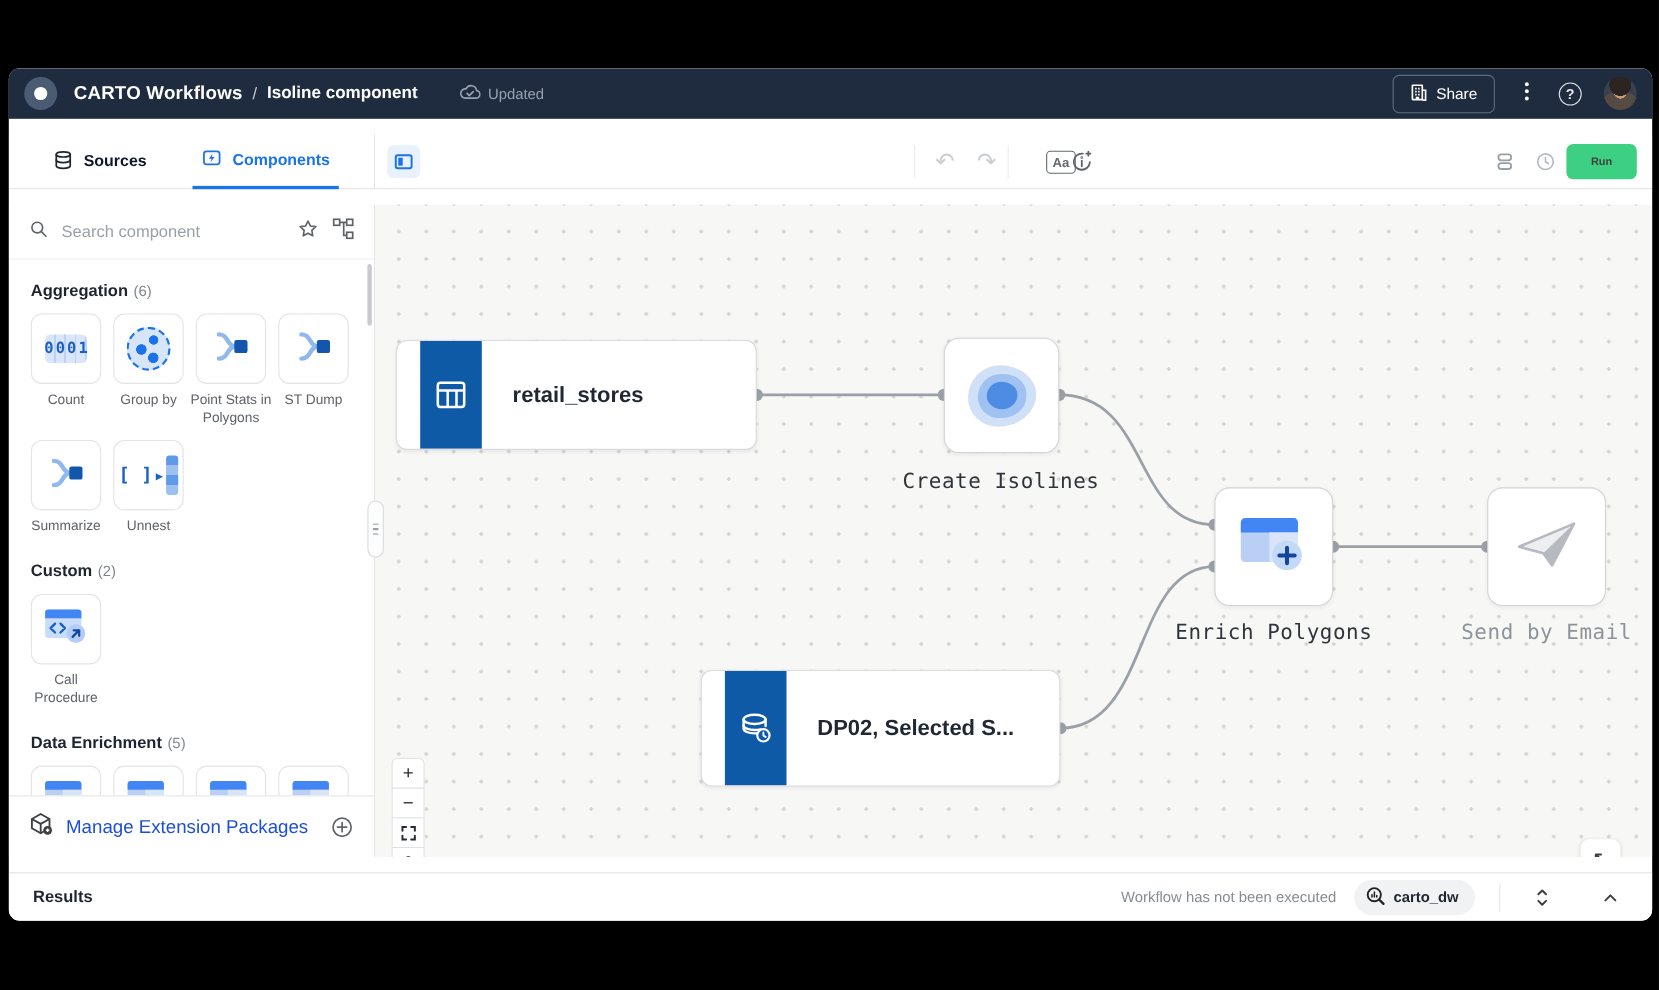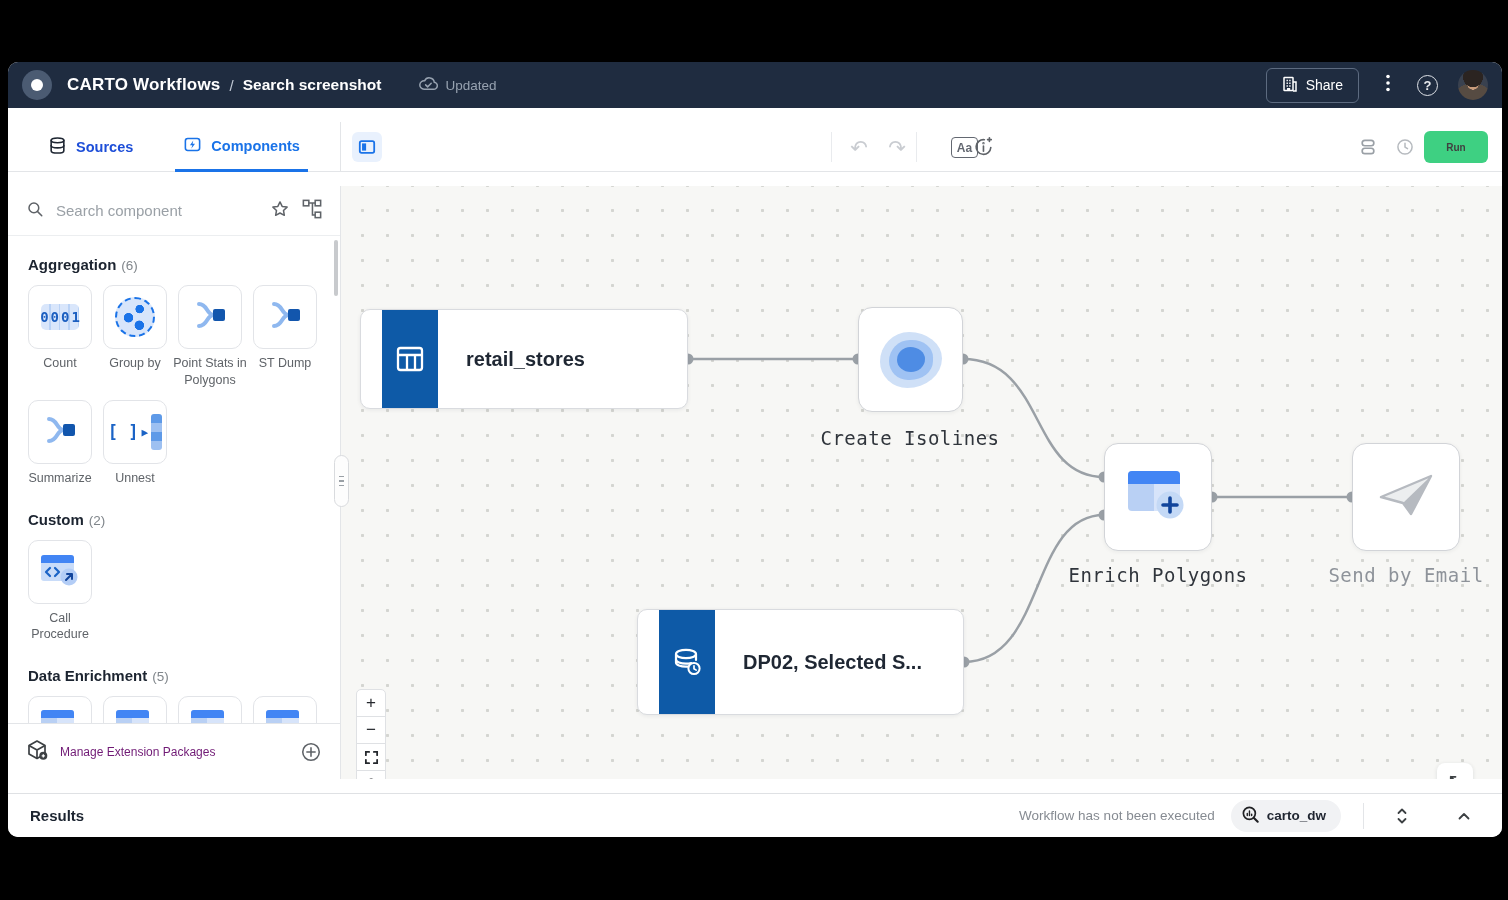--- a/index.html
+++ b/index.html
@@ -21,21 +21,21 @@
   .avatar { width:30px; height:30px; border-radius:50%;
     background:
       radial-gradient(circle at 50% 24%, #2b2421 0 36%, transparent 37%),
       radial-gradient(circle at 50% 46%, #c89b7b 0 26%, transparent 27%),
       radial-gradient(circle at 50% 120%, #564b42 0 58%, transparent 59%),
       #47506077; background-color:#39414f; }
 
   
   .toolbar { flex:0 0 50px; border-bottom:1px solid #e3e5e8; position:relative; background:#fff; }
   .tabs { position:absolute; left:0; top:0; width:333px; height:50px; border-right:1px solid #e3e5e8; display:flex; justify-content:center; gap:34px; }
-  .tab { display:flex; align-items:center; gap:9px; padding:0 8px; font-size:14.5px; font-weight:600; color:#1d4ed8; cursor:pointer; }
+  .tab { display:flex; align-items:center; gap:9px; padding:0 8px; font-size:14.5px; font-weight:600; color:#0f172a; cursor:pointer; }
   .tab.active { color:#1a73e8; border-bottom:3px solid #1a73e8; }
   .tb-btn { position:absolute; top:10px; width:30px; height:30px; border-radius:6px; display:flex; align-items:center; justify-content:center; cursor:pointer; }
   .panel-toggle { left:344px; background:#e9f1fd; }
   .tb-divider { position:absolute; top:10px; height:30px; width:1px; background:#e9ebee; }
   .aa-box { position:absolute; left:925px; top:15px; width:27px; height:21px; border:1.6px solid #636871; border-radius:4px; color:#636871; font-size:12px; font-weight:700; display:flex; align-items:center; justify-content:center; cursor:pointer;margin-left:18px; }
   .undo-glyph { font-size:21px; color:#c9ccd1; line-height:1; }
   .run-btn { position:absolute; left:1416px; top:9px; width:64px; height:32px; background:#3ed082; border:none; border-radius:6px; font-size:10px; font-weight:600; color:#404040; cursor:pointer; font-family:inherit; }
 
   
   .main { flex:1; display:flex; min-height:0; position:relative; }
@@ -45,21 +45,21 @@
   .search-input::placeholder { color:#9aa0a6; }
   .scroll-thumb { position:absolute; right:2px; top:54px; width:4px; height:56px; background:#c8cacd; border-radius:2px; }
   .side-content { padding:2px 0 0 20px; }
   .section-title { margin-top:18px; font-size:15px; font-weight:700; color:#1c2430; }
   .section-count { color:#80868b; font-weight:400; font-size:13.5px; margin-left:5px; }
   .comp-grid { margin-top:12px; display:grid; grid-template-columns:repeat(4,64px); column-gap:11px; row-gap:12px; }
   .comp { width:64px; display:flex; flex-direction:column; align-items:center; cursor:pointer; }
   .comp-card { width:64px; height:64px; border:1px solid #e2e4e8; border-radius:10px; background:#fff; display:flex; align-items:center; justify-content:center; }
   .comp-label { margin-top:6px; width:78px; margin-left:-7px; margin-right:-7px; font-size:12.5px; color:#5f6368; text-align:center; line-height:1.32; }
   .side-footer { position:absolute; left:0; right:0; bottom:0; height:56px; background:#fff; border-top:1px solid #e3e5e8; display:flex; align-items:center; padding:0 18px; gap:12px; z-index:5; }
-  .side-footer-label { font-size:12px; font-weight:500; color:#701a75; }
+  .side-footer-label { font-size:17px; font-weight:500; color:#1d4ed8; }
   .footer-plus { margin-left:auto; display:flex; cursor:pointer; }
 
   
   .ic-count { width:38px; height:26px; border-radius:5px; background:repeating-linear-gradient(90deg,#d9e6fb 0 8px,#b9d2f6 8px 9.5px); display:flex; align-items:center; justify-content:center; font-family:"DejaVu Sans Mono",monospace; font-size:14px; font-weight:700; color:#1c5fc0; letter-spacing:2px; padding-left:2px; }
   .ic-groupby { width:40px; height:40px; border-radius:50%; border:2px dashed #1a73e8; background:#d7e5fb no-repeat;
     background-image: radial-gradient(circle at 63% 28%, #1a73e8 0 4px, transparent 4.5px),
                       radial-gradient(circle at 32% 52%, #1a73e8 0 4.5px, transparent 5px),
                       radial-gradient(circle at 62% 73%, #1a73e8 0 4.5px, transparent 5px); }
   .ic-unnest { display:flex; align-items:center; gap:2px; font-family:"DejaVu Sans Mono",monospace; }
   .ic-unnest .br { color:#1a63c6; font-size:17px; font-weight:700; }
@@ -101,21 +101,21 @@
 </style>
 </head>
 <body>
 
 <div class="app">
 
   <div class="header">
     <div class="logo"></div>
     <div class="app-title">CARTO Workflows</div>
     <div class="crumb-sep">/</div>
-    <div class="doc-title">Search screenshot</div>
+    <div class="doc-title">Isoline component</div>
     <div class="saved">
       <span>
         <svg width="19" height="15" viewBox="0 0 19 15" fill="none" stroke="#97a2b0" stroke-width="1.5" stroke-linecap="round" stroke-linejoin="round">
           <path d="M5 13.2a4.2 4.2 0 1 1 .6-8.36 5.1 5.1 0 0 1 9.7 1.5 3.3 3.3 0 0 1-.9 6.86z"></path>
           <path d="M6.6 8.9l2 2 3.6-3.6"></path>
         </svg>
       </span>
       <span>Updated</span>
     </div>
     <div class="hdr-right">

